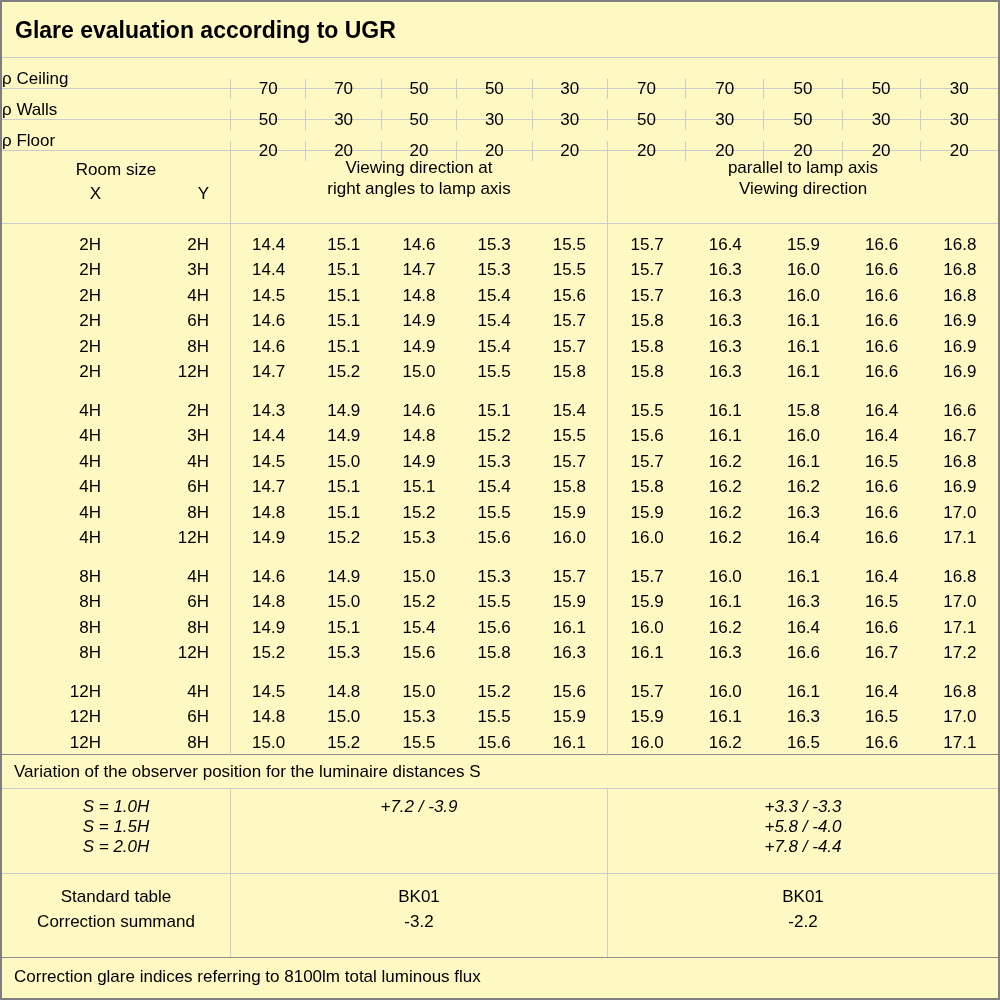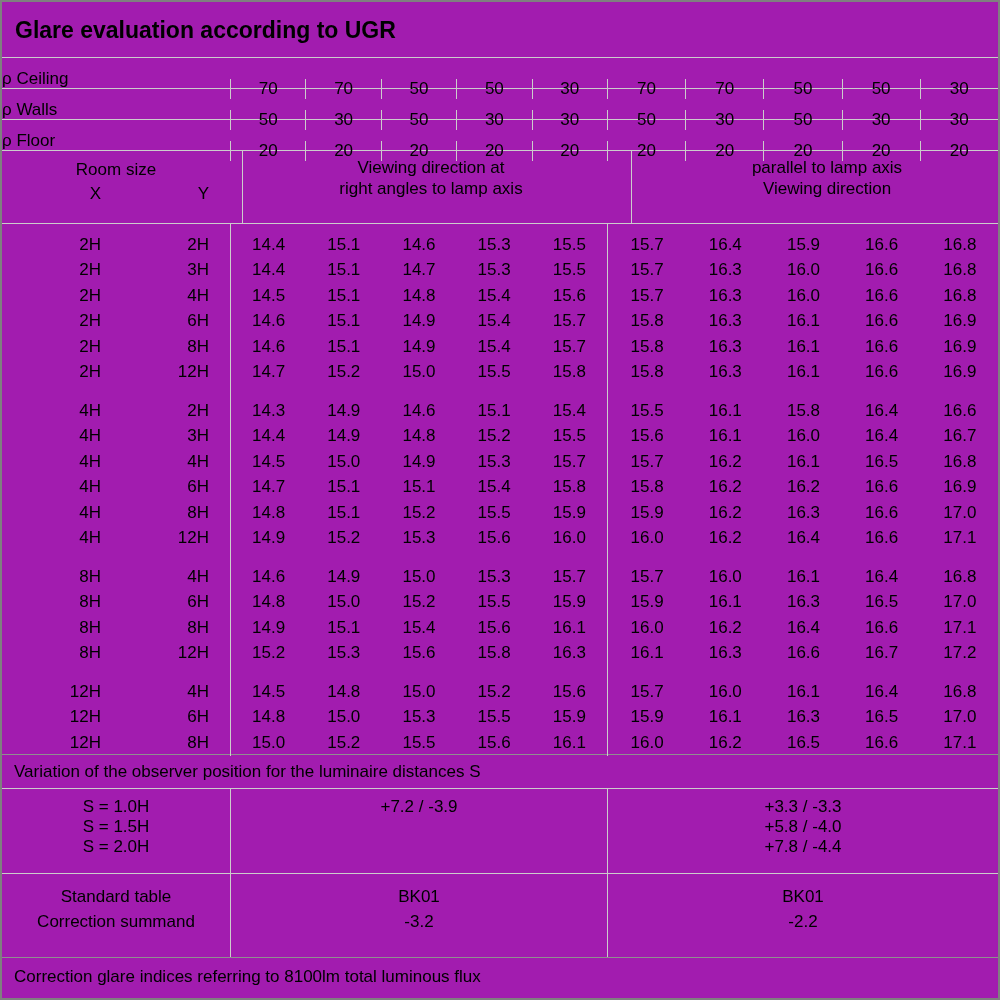--- a/index.html
+++ b/index.html
@@ -1,38 +1,38 @@
 <!DOCTYPE html>
 <html><head>
 <meta charset="utf-8">
 <style>
   html,body{margin:0;padding:0;background:#fff;}
   .sheet{
     width:1000px;height:1000px;box-sizing:border-box;
-    border:2px solid #7f7f7f;background:#a21caf;color:#000;
+    border:2px solid #7f7f7f;background:#fef9c3;color:#000;
     font-family:"Liberation Sans",sans-serif;overflow:hidden;
   }
   .title{
     height:56px;box-sizing:border-box;border-bottom:1px solid #ccc;
     font-size:23px;font-weight:bold;padding:15px 0 0 13px;
   }
   
   .cols3{display:grid;grid-template-columns:228px 377px 391px;}
   .cols3 > .gcol{border-left:1px solid #ccc;box-sizing:border-box;}
   
   .refl-row{
     display:grid;grid-template-columns:228px repeat(5,75.4px) repeat(5,78.2px);
     height:31px;box-sizing:border-box;border-bottom:1px solid #ccc;
     font-size:17px;align-items:center;
   }
   .refl-label{}
   .refl-val{text-align:center;border-left:1px solid #ccc;align-self:stretch;
     display:flex;align-items:center;justify-content:center;margin-top:21px;}
   
-  .room-header{height:73px;box-sizing:border-box;border-bottom:1px solid #ccc;font-size:17px;gap:12px;}
+  .room-header{height:73px;box-sizing:border-box;border-bottom:1px solid #ccc;font-size:17px;}
   .room-size-title{text-align:center;padding-top:9px;}
   .xy-row{display:grid;grid-template-columns:105px 110px;padding-top:4px;}
   .xc{text-align:right;padding-right:6px;}
   .yc{text-align:right;padding-right:8px;}
   .vh{text-align:center;line-height:21px;padding-top:6px;}
   
   .data-area{height:530px;box-sizing:border-box;}
   .dcol{padding-top:8px;box-sizing:border-box;}
   .drow{height:25.5px;display:grid;align-items:center;font-size:17px;}
   .lrow{grid-template-columns:105px 110px;}
@@ -41,21 +41,21 @@
   .vrow-ra span,.vrow-par span{text-align:center;}
   .gap{margin-top:13px;}
   
   .variation{
     height:35px;box-sizing:border-box;border-top:1px solid #8f8f8f;border-bottom:1px solid #ccc;
     font-size:17px;display:flex;align-items:center;padding-left:12px;
   }
   
   .s-section{height:85px;box-sizing:border-box;border-bottom:1px solid #ccc;font-size:17px;}
   .s-section .scol{padding-top:8px;}
-  .sline{height:20px;line-height:20px;text-align:center;}
+  .sline{height:20px;line-height:20px;text-align:center;font-style:italic;}
   
   .standard{height:83px;box-sizing:border-box;font-size:17px;}
   .standard .scol{padding-top:10px;}
   .stline{height:25px;line-height:25px;text-align:center;}
   
   .footer{height:41px;box-sizing:border-box;border-top:1px solid #8f8f8f;
     font-size:17px;padding:9px 0 0 12px;}
 </style>
 </head>
 <body>

